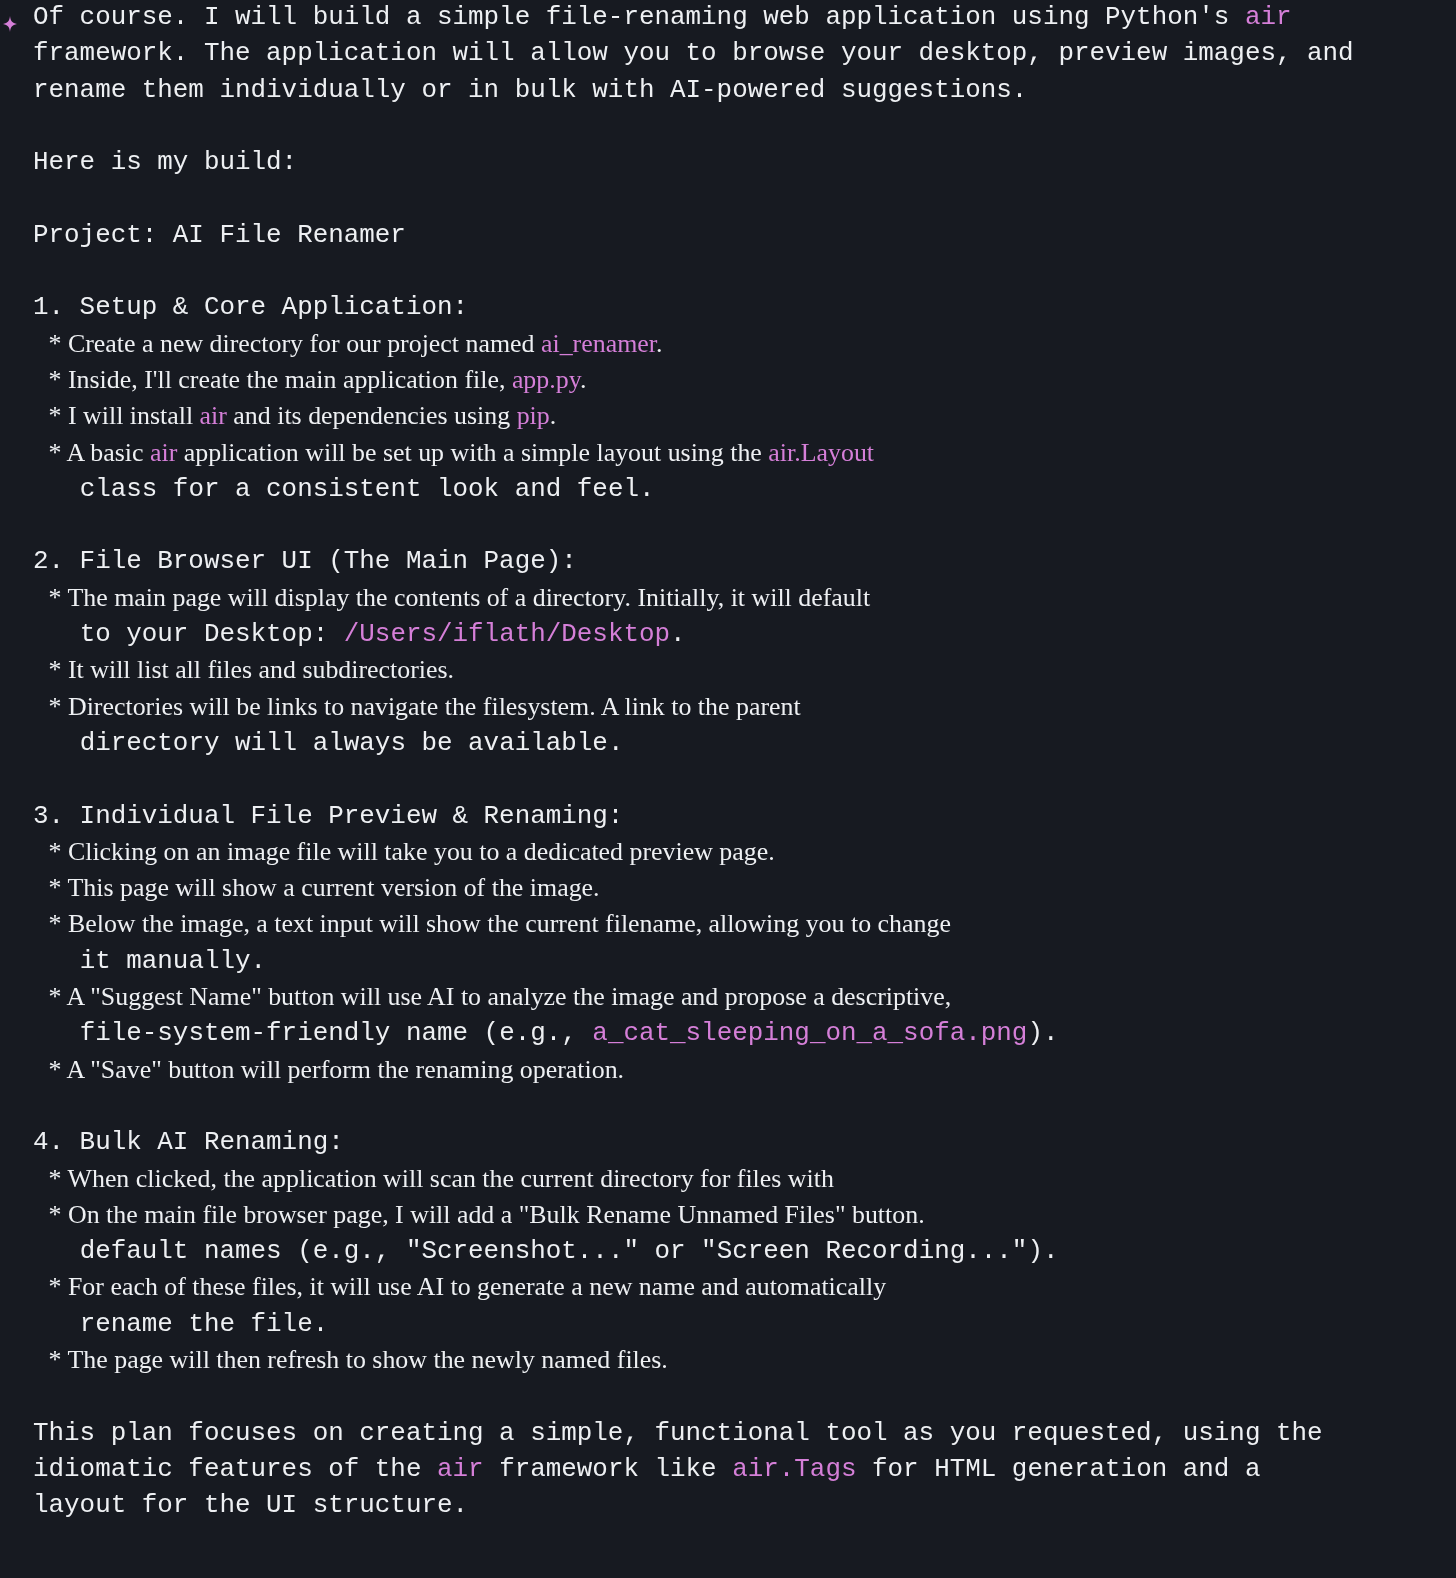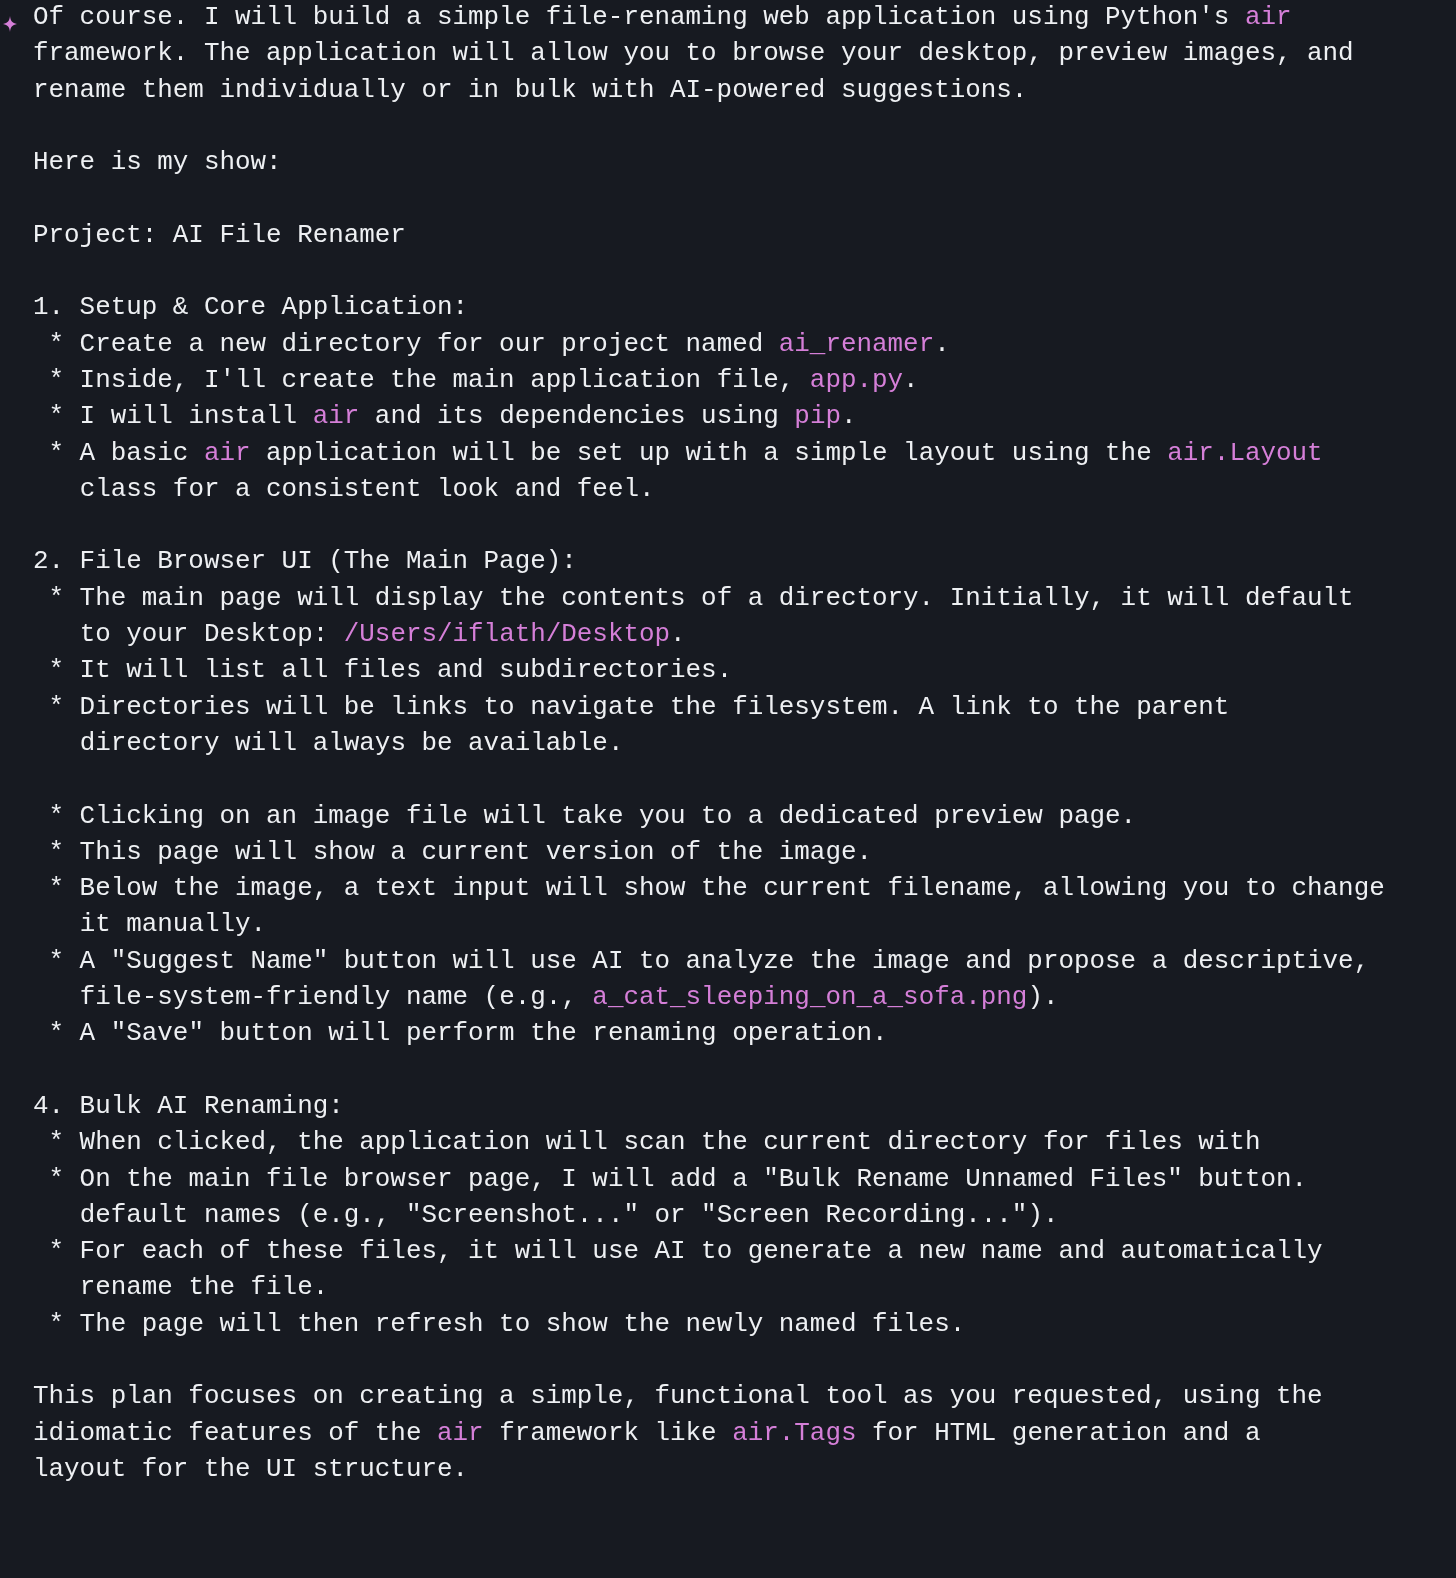--- a/index.html
+++ b/index.html
@@ -31,60 +31,61 @@
     height: 18px;
     color: #d57fd8;
   }
   .line {
     white-space: pre;
     height: 36.3px;
   }
   .blank { height: 36.3px; }
   .bold { font-weight: normal; }
   .code { color: #d57fd8; text-align: center; }
-  .bullet-line { padding-left: 15.55px; }
+  .bullet-line { padding-left: 15.55px; font-family: Liberation Serif, serif; }
   .cont-line { padding-left: 46.65px; }
 </style>
 </head>
 <body>
 
 <div>
   <span class="spark">
     <svg width="16" height="18" viewBox="0 0 16 18">
       <path d="M8 1 C8.6 6 10 8 15 9 C10 10 8.6 12 8 17 C7.4 12 6 10 1 9 C6 8 7.4 6 8 1 Z" fill="#d57fd8"></path>
     </svg>
   </span>
 
   <div class="response">
 
     <div class="line"><span>Of course. I will build a simple file-renaming web application using Python's </span><span class="code">air</span></div>
     <div class="line">framework. The application will allow you to browse your desktop, preview images, and</div>
     <div class="line">rename them individually or in bulk with AI-powered suggestions.</div>
     <div class="blank"></div>
-    <div class="line">Here is my show:</div>
+    <div class="line">Here is my build:</div>
     <div class="blank"></div>
     <div class="line bold">Project: AI File Renamer</div>
     <div class="blank"></div>
 
     <div class="line bold">1. Setup &amp; Core Application:</div>
     <div class="line bullet-line"><span>* Create a new directory for our project named </span><span class="code">ai_renamer</span><span>.</span></div>
     <div class="line bullet-line"><span>* Inside, I'll create the main application file, </span><span class="code">app.py</span><span>.</span></div>
     <div class="line bullet-line"><span>* I will install </span><span class="code">air</span><span> and its dependencies using </span><span class="code">pip</span><span>.</span></div>
     <div class="line bullet-line"><span>* A basic </span><span class="code">air</span><span> application will be set up with a simple layout using the </span><span class="code">air.Layout</span></div>
     <div class="line cont-line">class for a consistent look and feel.</div>
     <div class="blank"></div>
 
     <div class="line bold">2. File Browser UI (The Main Page):</div>
     <div class="line bullet-line">* The main page will display the contents of a directory. Initially, it will default</div>
     <div class="line cont-line"><span>to your Desktop: </span><span class="code">/Users/iflath/Desktop</span><span>.</span></div>
     <div class="line bullet-line">* It will list all files and subdirectories.</div>
     <div class="line bullet-line">* Directories will be links to navigate the filesystem. A link to the parent</div>
     <div class="line cont-line">directory will always be available.</div>
     <div class="blank"></div>
 
+    <div class="line bold">3. Individual File Preview &amp; Renaming:</div>
     <div class="line bullet-line">* Clicking on an image file will take you to a dedicated preview page.</div>
     <div class="line bullet-line">* This page will show a current version of the image.</div>
     <div class="line bullet-line">* Below the image, a text input will show the current filename, allowing you to change</div>
     <div class="line cont-line">it manually.</div>
     <div class="line bullet-line">* A "Suggest Name" button will use AI to analyze the image and propose a descriptive,</div>
     <div class="line cont-line"><span>file-system-friendly name (e.g., </span><span class="code">a_cat_sleeping_on_a_sofa.png</span><span>).</span></div>
     <div class="line bullet-line">* A "Save" button will perform the renaming operation.</div>
     <div class="blank"></div>
 
     <div class="line bold">4. Bulk AI Renaming:</div>

